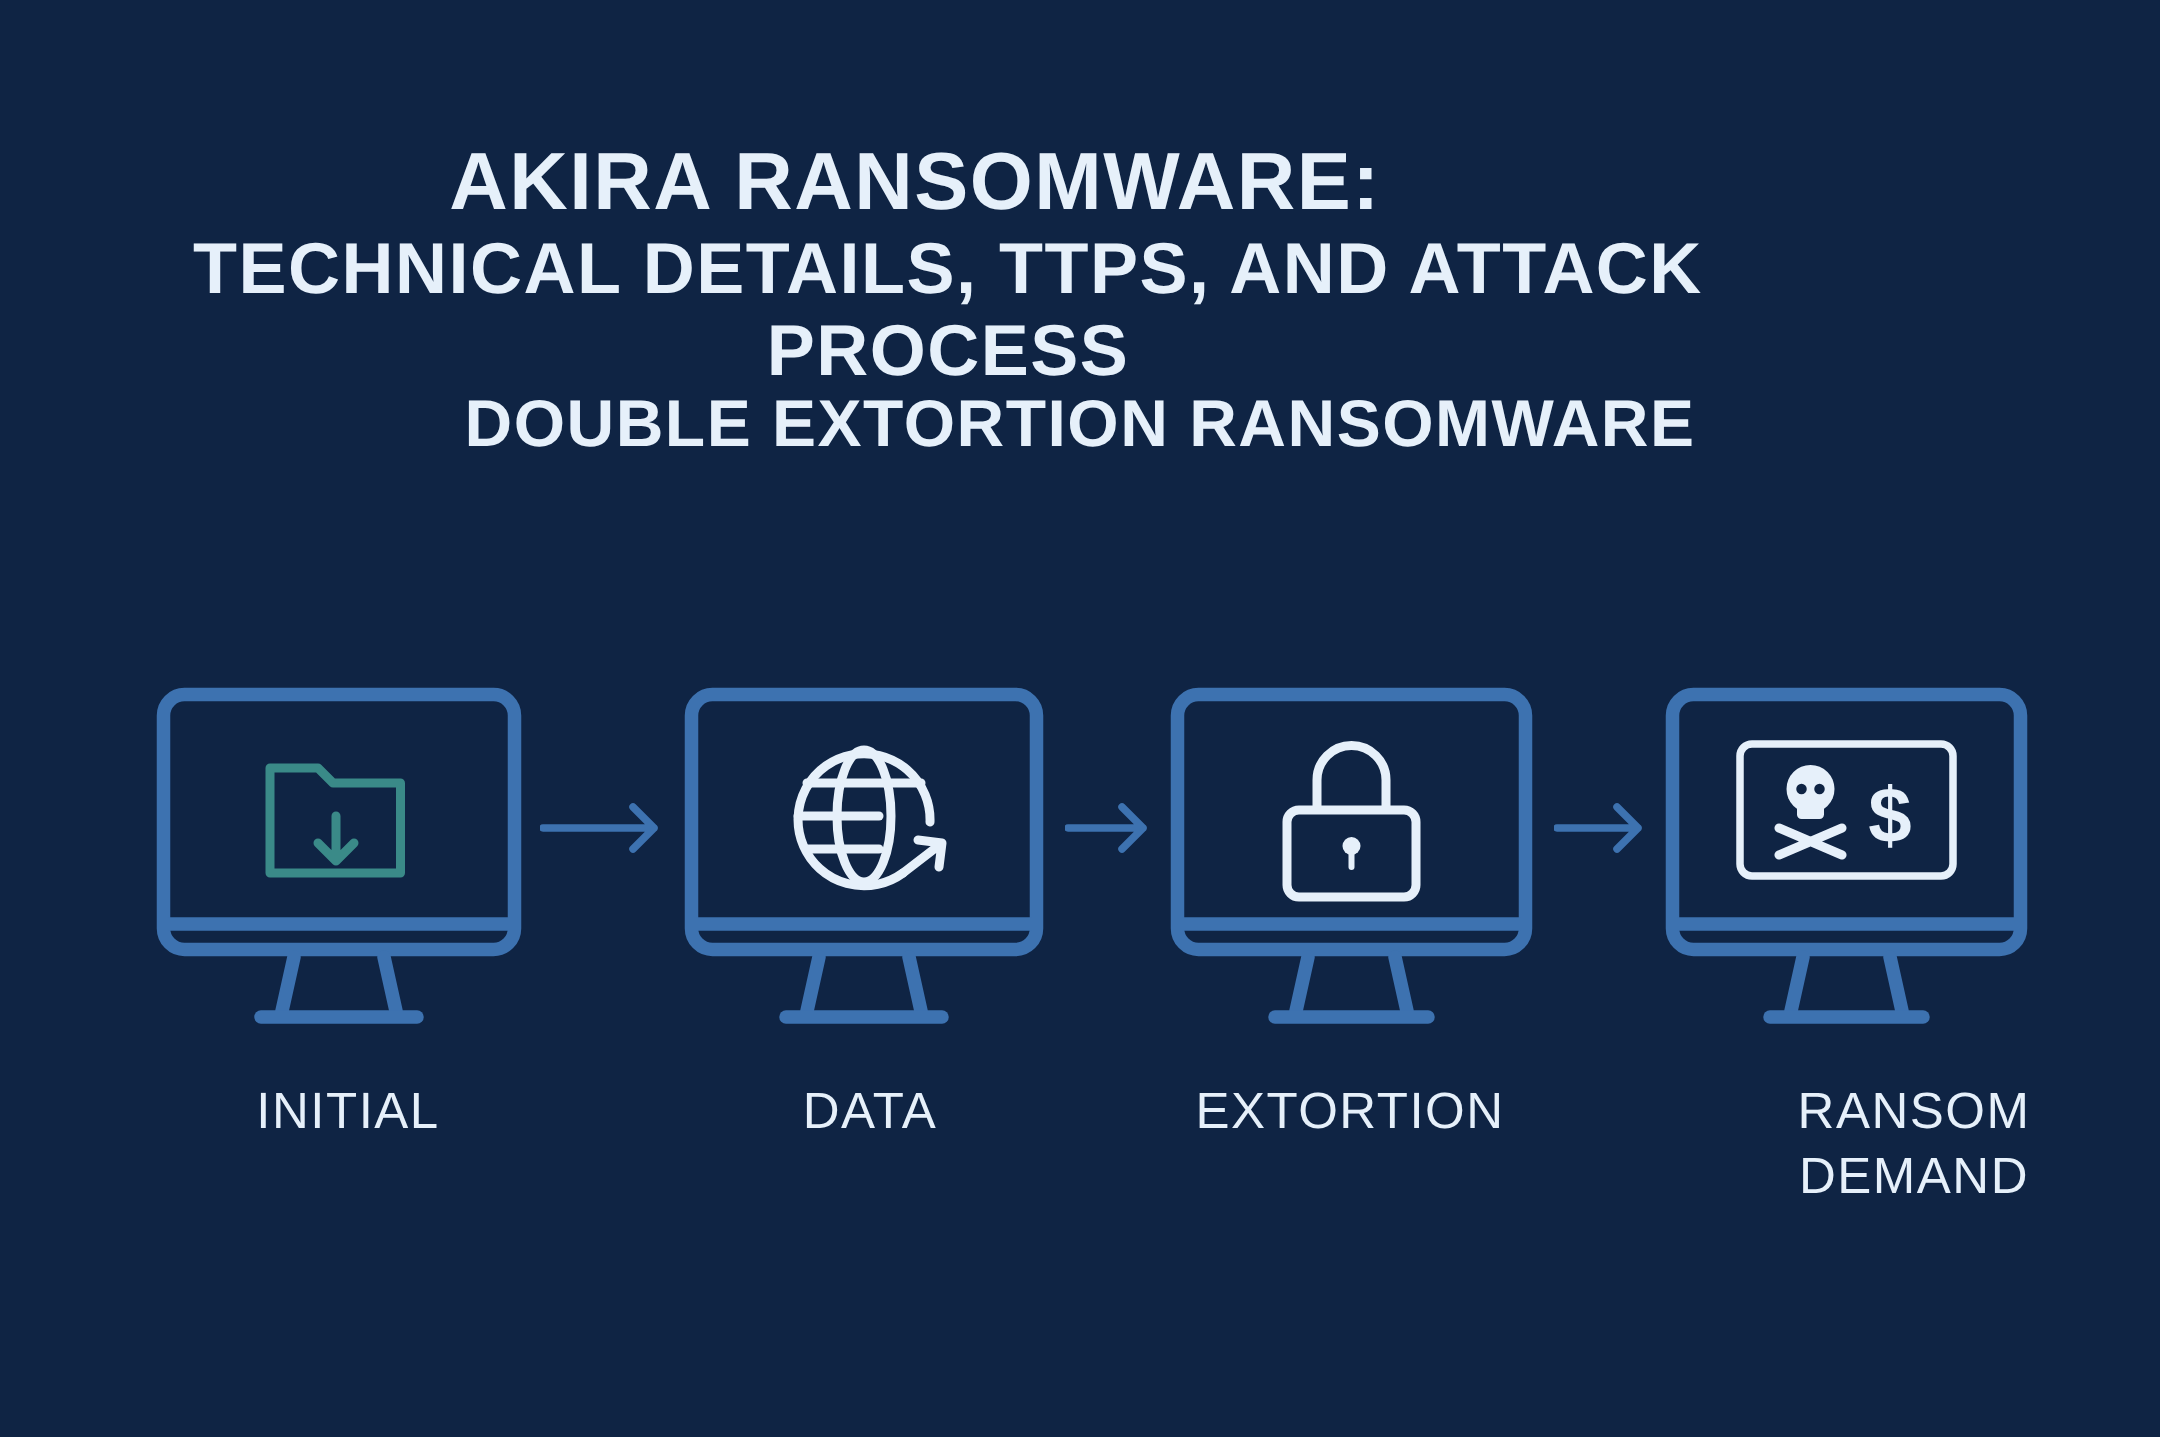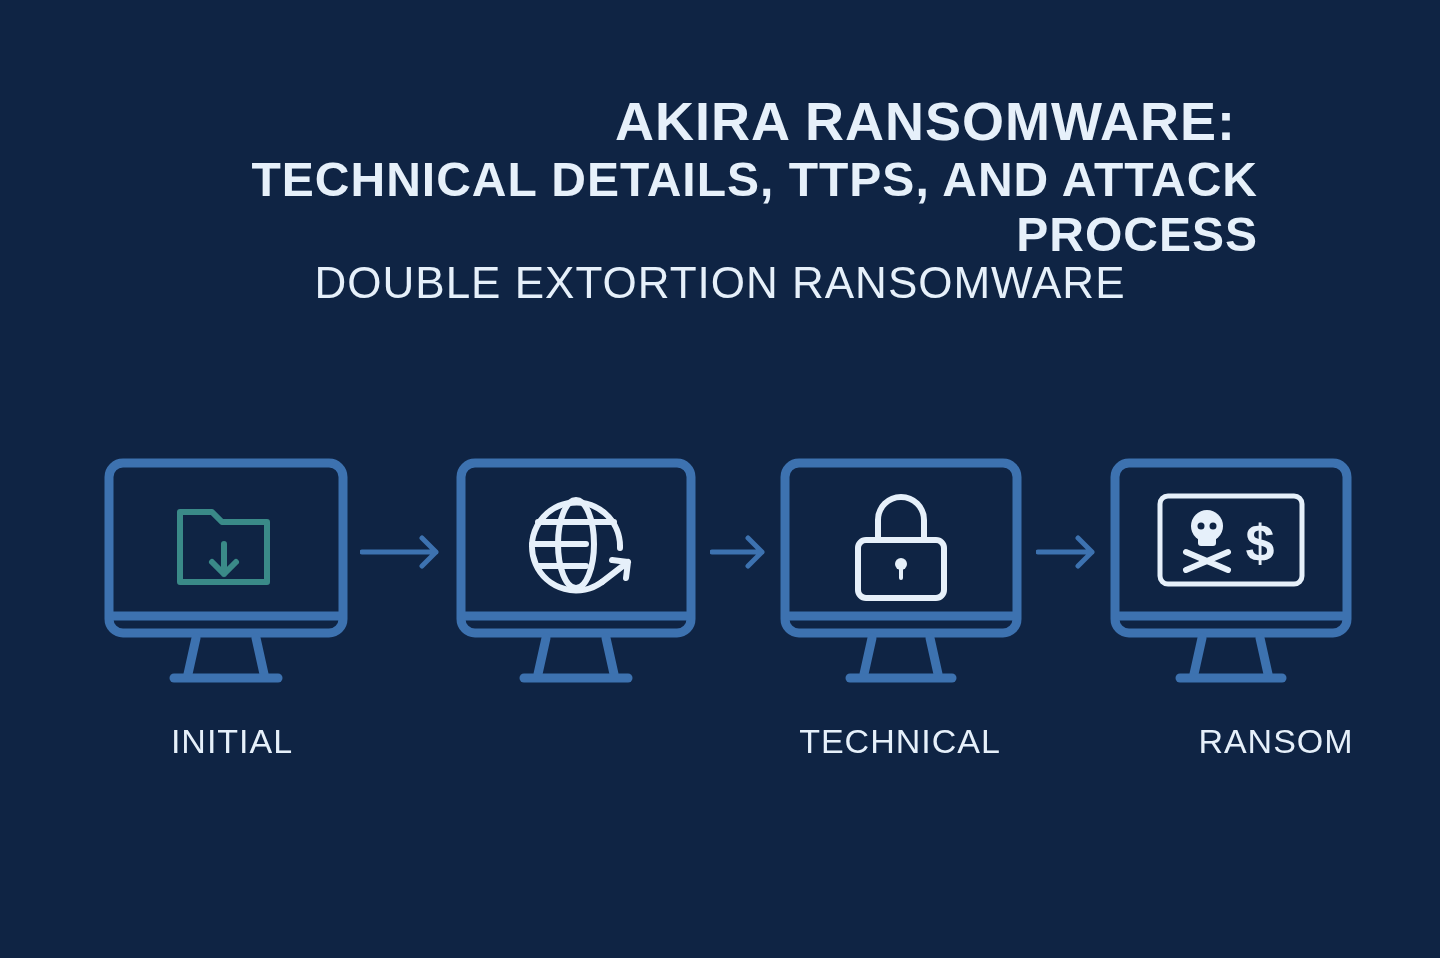--- a/index.html
+++ b/index.html
@@ -1,22 +1,22 @@
 <!DOCTYPE html>
 <html><head>
 <meta charset="utf-8">
 <style>
   html,body{margin:0;padding:0;}
   body{width:1440px;height:958px;background:#0f2444;overflow:hidden;position:relative;
        font-family:"Liberation Sans","DejaVu Sans",sans-serif;color:#e6f0fa;}
-  .title{position:absolute;left:16px;width:1220px;text-align:right;font-weight:bold;
+  .title{position:absolute;left:0;width:1220px;text-align:center;font-weight:bold;
          letter-spacing:1px;margin:0;}
   .t1{top:90px;font-size:54px;}
   .t2{top:152px;font-size:48px;margin-left:22px;}
-  .sub{position:absolute;left:0;width:1440px;text-align:center;font-weight:normal;font-size:44px;
+  .sub{position:absolute;left:0;width:1440px;text-align:center;font-weight:bold;font-size:44px;
        line-height:62px;top:252px;letter-spacing:1px;}
   .sub span{display:block;}
   .sub .l2{padding-right:30px;}
   .step{position:absolute;top:458px;}
   .step svg{display:block;}
   .label{position:absolute;top:720px;text-align:center;font-weight:normal;font-size:34px;
          line-height:43px;letter-spacing:1px;}
   .label span{display:block;}
   .arrow{position:absolute;top:532px;}
 </style>
@@ -99,19 +99,21 @@
       <path d="M76 94 L118 112 M118 94 L76 112" stroke="#e6f0fa" stroke-width="6" stroke-linecap="round"></path>
       <text x="150" y="103" font-family="Liberation Sans, sans-serif" font-weight="bold" font-size="52" fill="#e6f0fa" text-anchor="middle">$</text>
     </g>
   </svg>
 </div>
 
 <div class="label" style="left:104px;width:256px;">
   <span>INITIAL</span>
 </div>
 <div class="label" style="left:440px;width:280px;">
+  <span>DATA</span>
 </div>
 <div class="label" style="left:770px;width:260px;">
-  <span>TECHNICAL</span>
+  <span>EXTORTION</span>
 </div>
 <div class="label" style="left:1151px;width:250px;">
   <span>RANSOM</span>
+  <span>DEMAND</span>
 </div>
 
 </body></html>

